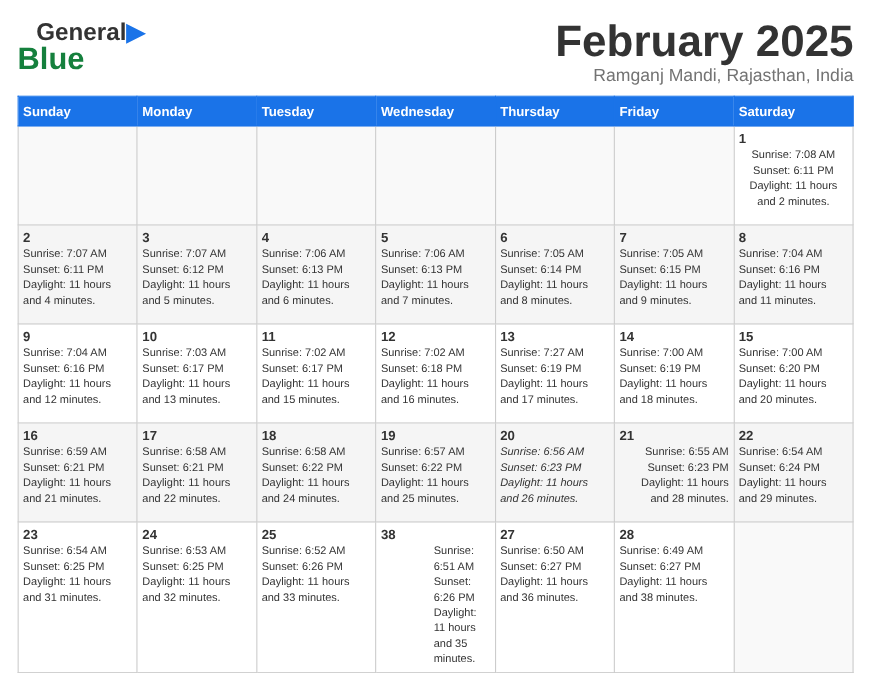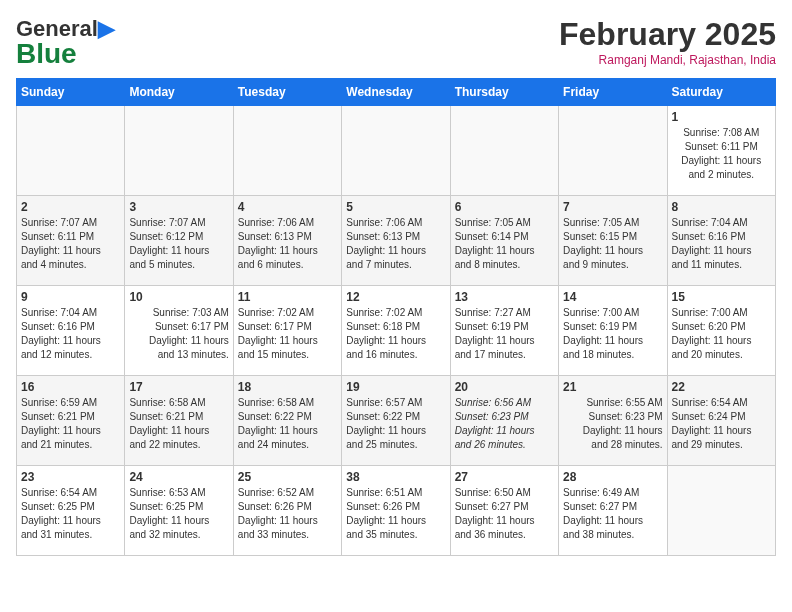--- a/index.html
+++ b/index.html
@@ -23,32 +23,33 @@
     }
     .logo-text {
       font-size: 22px;
       font-weight: bold;
       color: #333;
     }
     .logo-text span.blue { color: #1a73e8; }
     .logo-line {
       display: flex;
       align-items: flex-start;
+      margin-left: 17px;
     }
     .title-section {
       text-align: right;
     }
     .calendar-title {
-      font-size: 32px;
+      font-size: 40px;
       font-weight: bold;
       color: #333;
     }
     .calendar-subtitle {
-      font-size: 12px;
-      color: #be185d;
+      font-size: 16px;
+      color: #737373;
     }
     table {
       width: 100%;
       border-collapse: collapse;
       font-size: 11px;
     }
     thead tr th {
       background: #1a73e8;
       color: #fff;
       padding: 6px 4px;
@@ -190,21 +191,21 @@
       <tr>
         <td>
           <span class="day-number">9</span>
           <div class="day-info" style="white-space: pre-line;">Sunrise: 7:04 AM
 Sunset: 6:16 PM
 Daylight: 11 hours
 and 12 minutes.</div>
         </td>
         <td>
           <span class="day-number">10</span>
-          <div class="day-info" style="white-space: pre-line; text-align: right;">Sunrise: 7:03 AM
+          <div class="day-info" style="white-space: pre-line;">Sunrise: 7:03 AM
 Sunset: 6:17 PM
 Daylight: 11 hours
 and 13 minutes.</div>
         </td>
         <td>
           <span class="day-number">11</span>
           <div class="day-info" style="white-space: pre-line;">Sunrise: 7:02 AM
 Sunset: 6:17 PM
 Daylight: 11 hours
 and 15 minutes.</div>
@@ -306,21 +307,21 @@
         </td>
         <td>
           <span class="day-number">25</span>
           <div class="day-info" style="white-space: pre-line;">Sunrise: 6:52 AM
 Sunset: 6:26 PM
 Daylight: 11 hours
 and 33 minutes.</div>
         </td>
         <td>
           <span class="day-number">38</span>
-          <div class="day-info" style="white-space: pre-line;">Sunrise: 6:51 AM
+          <div class="day-info" style="white-space: pre-line; margin-left: 48px;">Sunrise: 6:51 AM
 Sunset: 6:26 PM
 Daylight: 11 hours
 and 35 minutes.</div>
         </td>
         <td>
           <span class="day-number">27</span>
           <div class="day-info" style="white-space: pre-line;">Sunrise: 6:50 AM
 Sunset: 6:27 PM
 Daylight: 11 hours
 and 36 minutes.</div>

